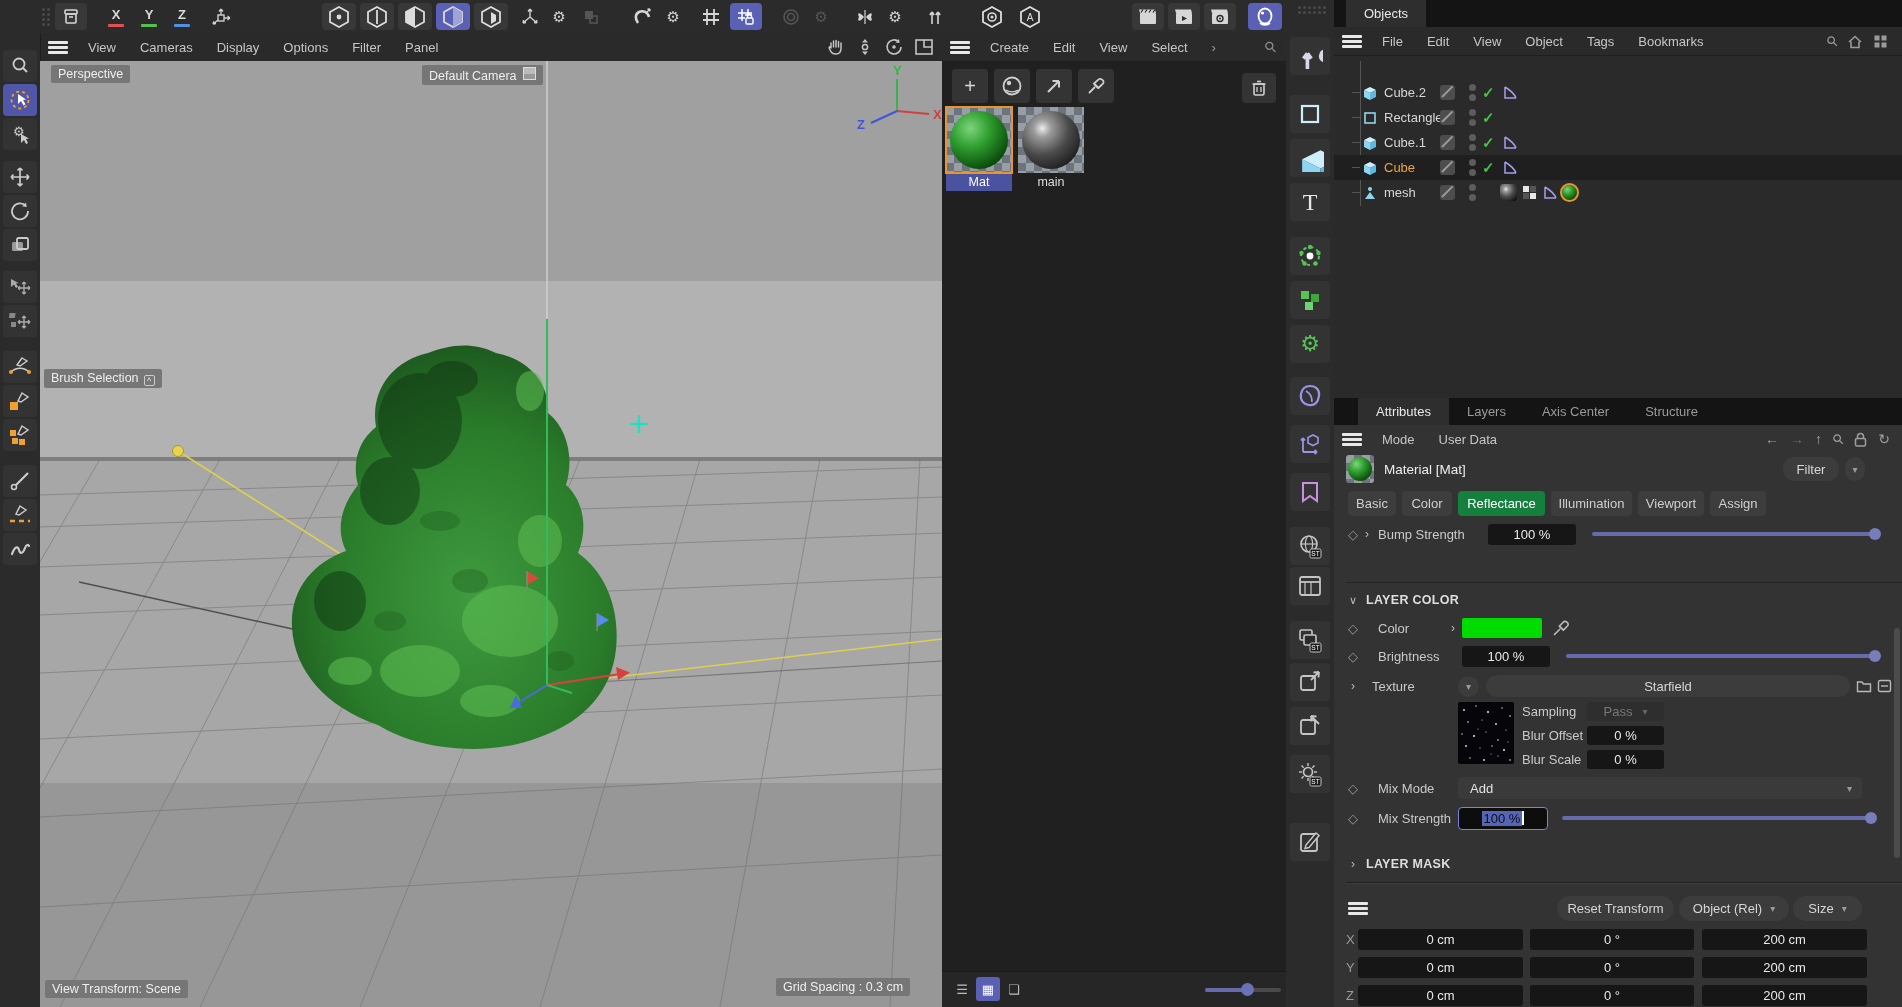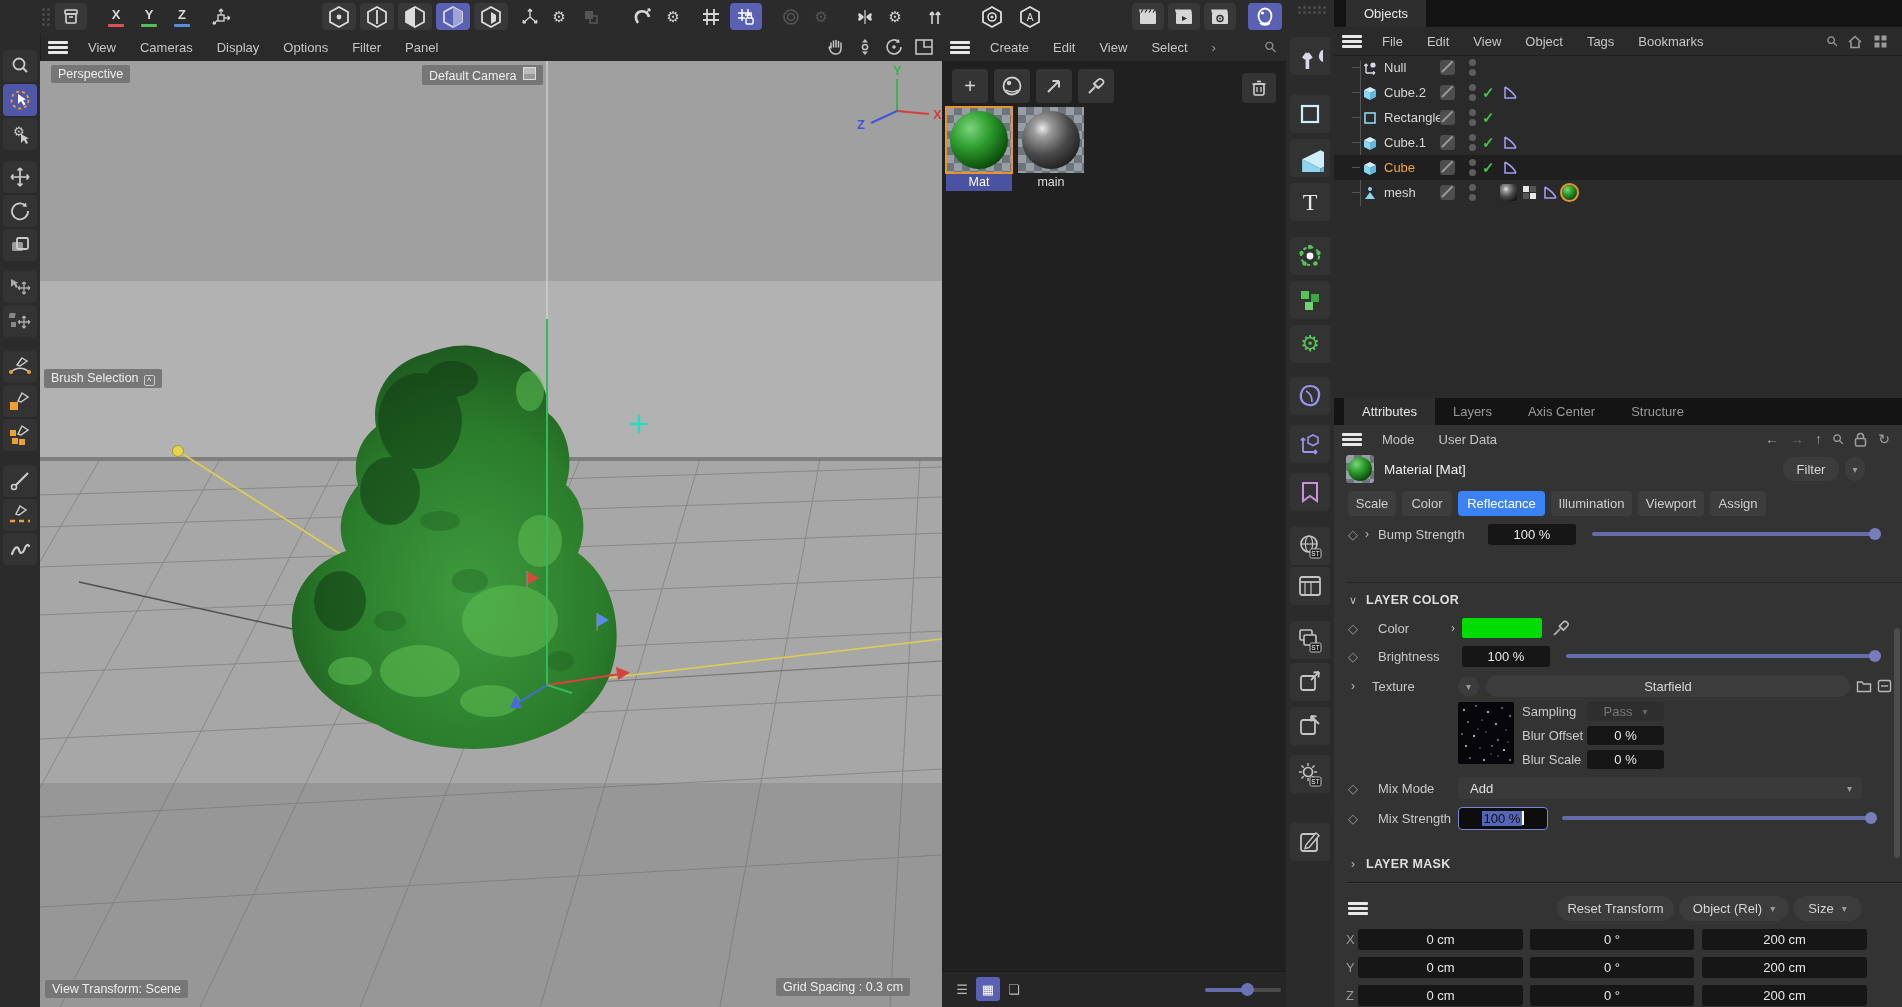--- a/index.html
+++ b/index.html
@@ -60,21 +60,21 @@
   .attr{left:1334px;top:398px;width:568px;height:609px;background:#333}
   .attr-body{position:absolute;left:12px;top:52px;width:556px;height:557px}
   .arow{position:absolute;left:0;width:556px;height:24px;display:flex;align-items:center}
   .diam{color:#9a9a9a;font-size:13px;width:14px;text-align:center}
   .chev{color:#bbb;width:14px;text-align:center;font-size:12px}
   .lbl{color:#c9c9c9}
   .val{position:absolute;height:21px;background:#161616;border-radius:3px;color:#e9e9e9;display:flex;align-items:center;justify-content:center;font-size:13px}
   .slider{position:absolute;height:4px;background:#666cab;border-radius:2px;top:10px}
   .knob{position:absolute;right:-5px;top:-4px;width:12px;height:12px;border-radius:50%;background:#777db9}
   .pill{background:#3d3d3d;border-radius:4px;color:#cfcfcf;display:flex;align-items:center;justify-content:center}
-  .pill.on{background:#3b82f6;color:#fff}
+  .pill.on{background:#15803d;color:#fff}
   .secthdr{font-weight:bold;color:#dedede;font-size:12.5px;letter-spacing:.3px}
   .ddarrow{color:#9a9a9a;font-size:10px}
   .roundbtn{border-radius:11px;background:#3c3c3c;color:#d6d6d6;display:flex;align-items:center;justify-content:center}
   .scroll{position:absolute;right:2px;width:6px;border-radius:3px;background:#4c4c4c}
   svg{display:block}
 </style>
 </head>
 <body>
 
 <svg width="0" height="0" style="position:absolute">
@@ -719,32 +719,20 @@
           <rect x="1.5" y="1.5" width="5" height="5" fill="#9a9a9a"></rect>
           <rect x="8.5" y="1.5" width="5" height="5" fill="#9a9a9a"></rect>
           <rect x="1.5" y="8.5" width="5" height="5" fill="#9a9a9a"></rect>
           <rect x="8.5" y="8.5" width="5" height="5" fill="#9a9a9a"></rect>
         </svg>
     </div>
   </div>
   <div class="abs" style="left:0;top:55px;width:568px;height:343px">
     <div class="treeline" style="top:6px;height:145px"></div>
 
-    <div class="orow" style="top:0">
-      <span class="dash"></span>
-        <svg width="16" height="16" style="margin-left:2px">
-          <use href="#sym-null"></use>
-        </svg>
-      <span class="nm">Null</span>
-      <span class="penc" style="position:absolute;left:106px"></span>
-      <span class="dots" style="position:absolute;left:128px">
-          <i></i>
-          <i></i>
-        </span>
-    </div>
 
     <div class="orow" style="top:25px">
       <span class="dash"></span>
         <svg width="16" height="16" style="margin-left:2px">
           <use href="#sym-cube"></use>
         </svg>
       <span class="nm">Cube.2</span>
       <span class="penc" style="position:absolute;left:106px"></span>
       <span class="dots" style="position:absolute;left:128px">
           <i></i>
@@ -825,21 +813,21 @@
         </svg>
       <svg width="16" height="16" style="position:absolute;left:208px">
           <use href="#sym-phong"></use>
         </svg>
       <span class="sphere-green" style="position:absolute;left:228px;width:15px;height:15px;outline:2px solid #e8952e"></span>
     </div>
   </div>
 </div>
 
 <div class="abs attr">
-  <div class="tabbar" style="padding-left:10px">
+  <div class="tabbar" style="padding-left:24px">
     <div class="tab on">Attributes</div>
     <div class="tab">Layers</div>
     <div class="tab">Axis Center</div>
     <div class="tab">Structure</div>
   </div>
   <div class="menubar" style="width:100%;background:#333;border-bottom:none">
     <div class="hamb">
         <i></i>
         <i></i>
         <i></i>
@@ -865,21 +853,21 @@
         <span class="sphere-green" style="width:24px;height:24px"></span>
       </span>
       <span style="margin-left:10px;color:#eee;font-size:13.5px">Material [Mat]</span>
       <div class="roundbtn" style="position:absolute;left:437px;width:56px;height:24px">Filter</div>
       <div class="roundbtn" style="position:absolute;left:499px;width:20px;height:24px">
           <span class="ddarrow">▾</span>
         </div>
     </div>
 
     <div class="arow" style="top:40px;height:26px">
-      <div class="pill" style="position:absolute;left:2px;width:48px;height:25px">Scale</div>
+      <div class="pill" style="position:absolute;left:2px;width:48px;height:25px">Basic</div>
       <div class="pill" style="position:absolute;left:56px;width:50px;height:25px">Color</div>
       <div class="pill on" style="position:absolute;left:112px;width:87px;height:25px">Reflectance</div>
       <div class="pill" style="position:absolute;left:205px;width:81px;height:25px">Illumination</div>
       <div class="pill" style="position:absolute;left:292px;width:66px;height:25px">Viewport</div>
       <div class="pill" style="position:absolute;left:364px;width:56px;height:25px">Assign</div>
     </div>
 
     <div class="arow" style="top:72px">
       <span class="diam">◇</span>
       <span class="chev">›</span>

